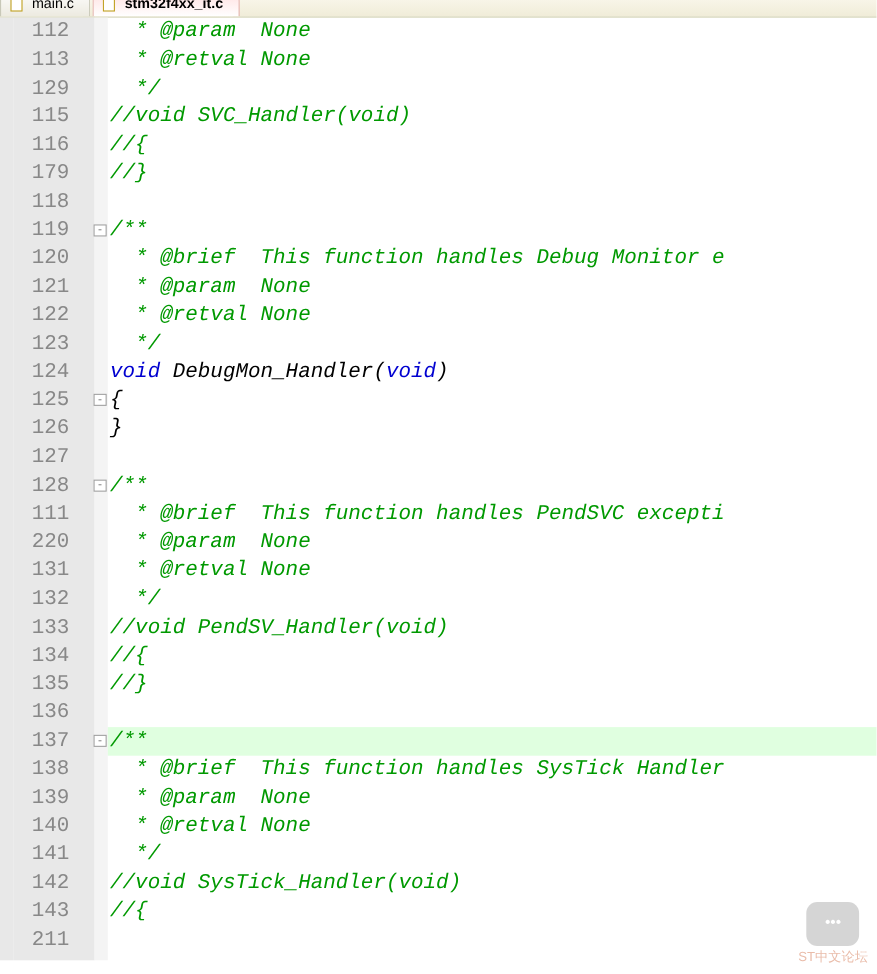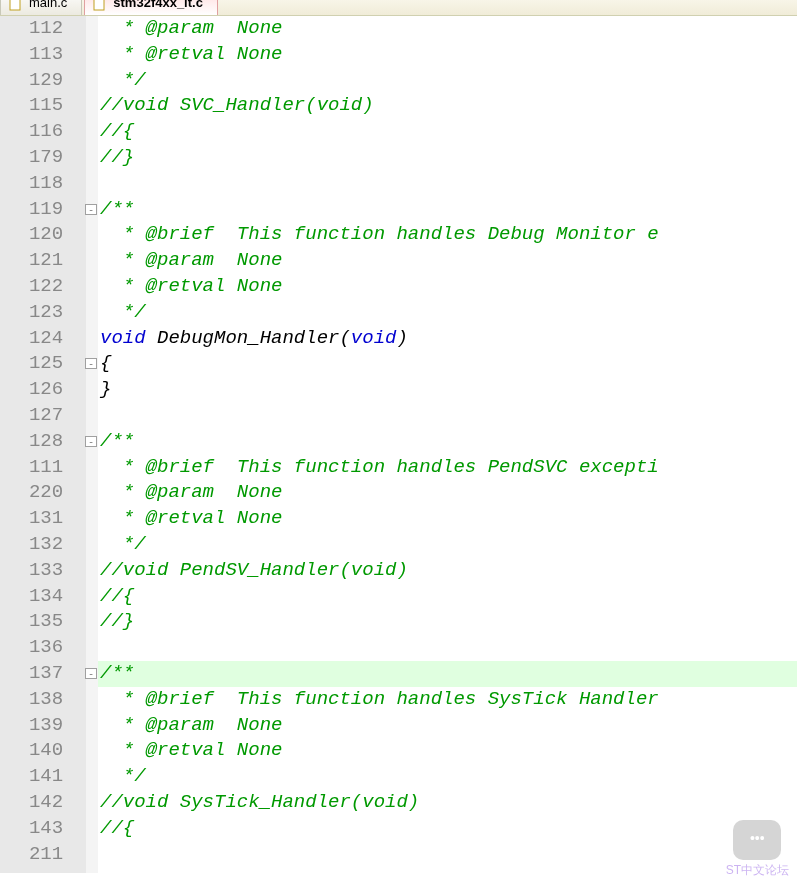--- a/index.html
+++ b/index.html
@@ -101,21 +101,21 @@
   .c-comment { color: #009900; }
   .c-kw { color: #0000d0; }
   .c-fn { color: #000000; }
   .watermark {
     position: absolute;
     right: 8px;
     bottom: 6px;
     opacity: 0.35;
     font-family: "Microsoft YaHei", sans-serif;
     font-size: 12px;
-    color: #6d28d9;
+    color: #c2410c;
     display: flex;
     flex-direction: column;
     align-items: center;
   }
   .watermark .bubble {
     width: 48px; height: 40px;
     background: #888;
     border-radius: 10px;
     position: relative;
     margin-bottom: 2px;

